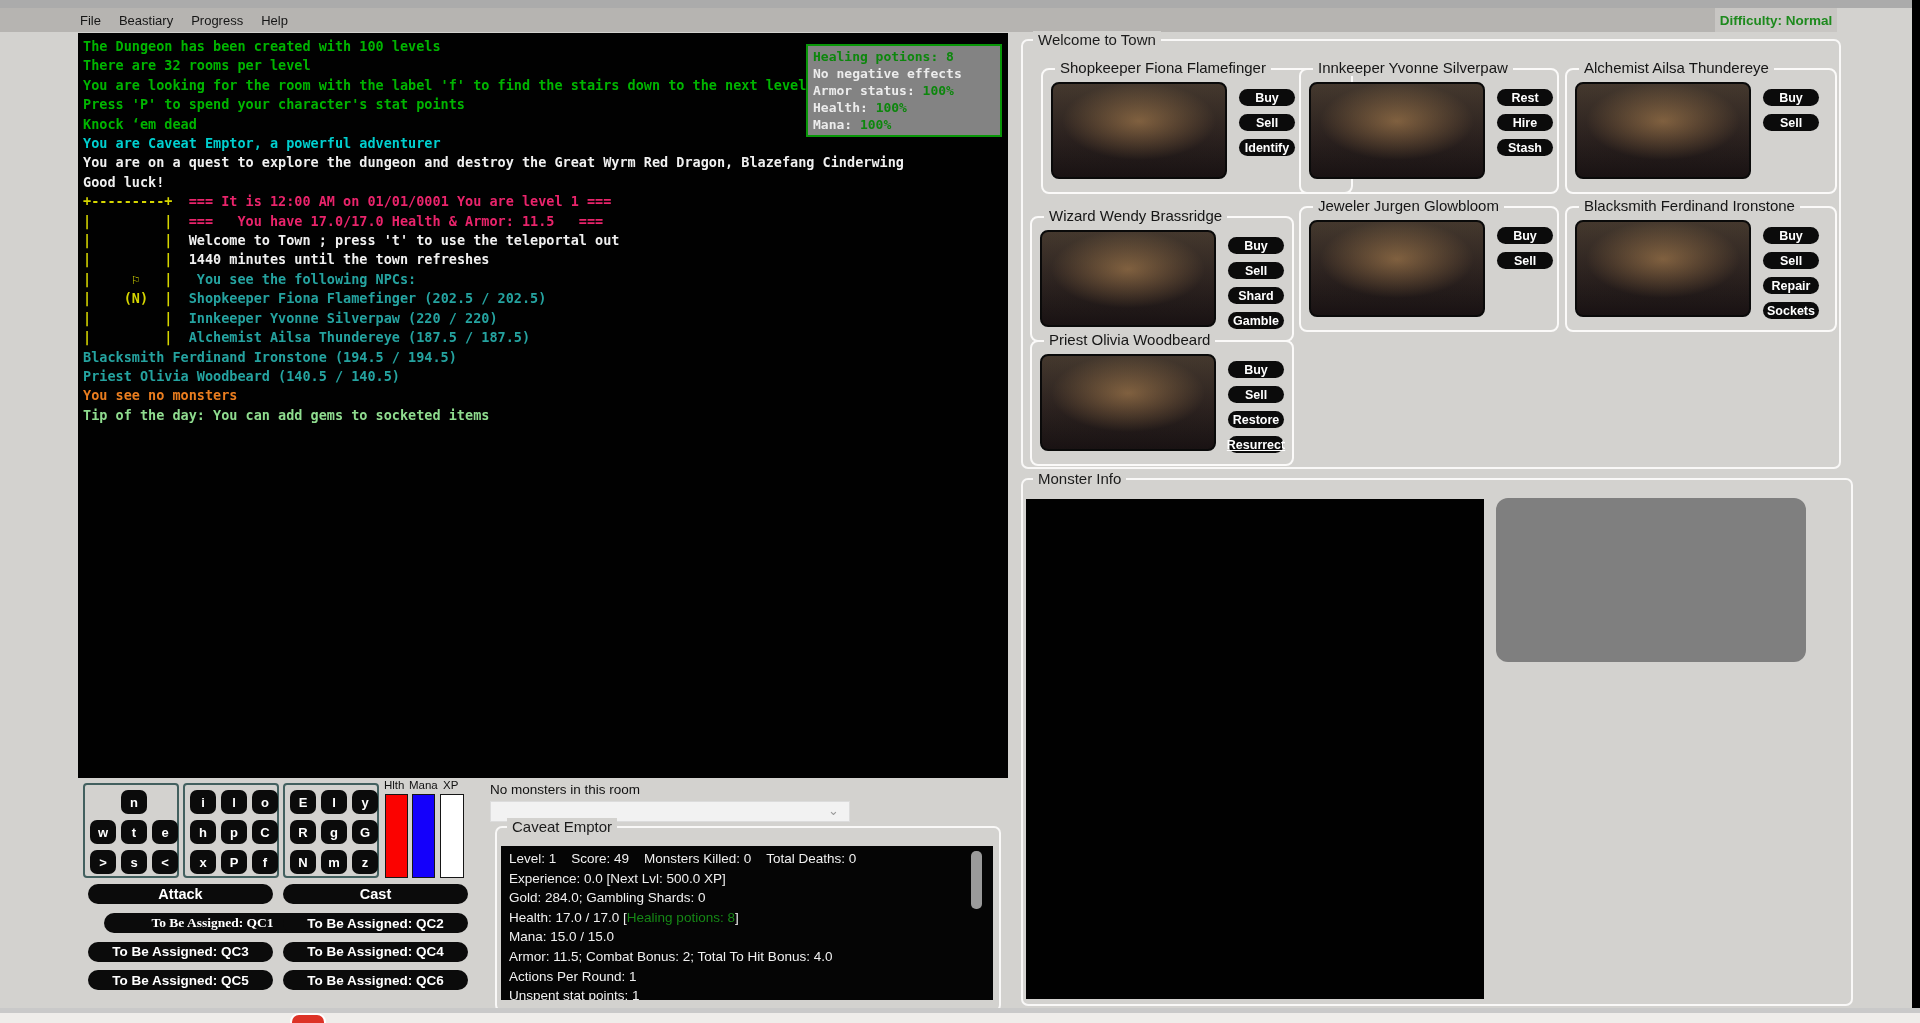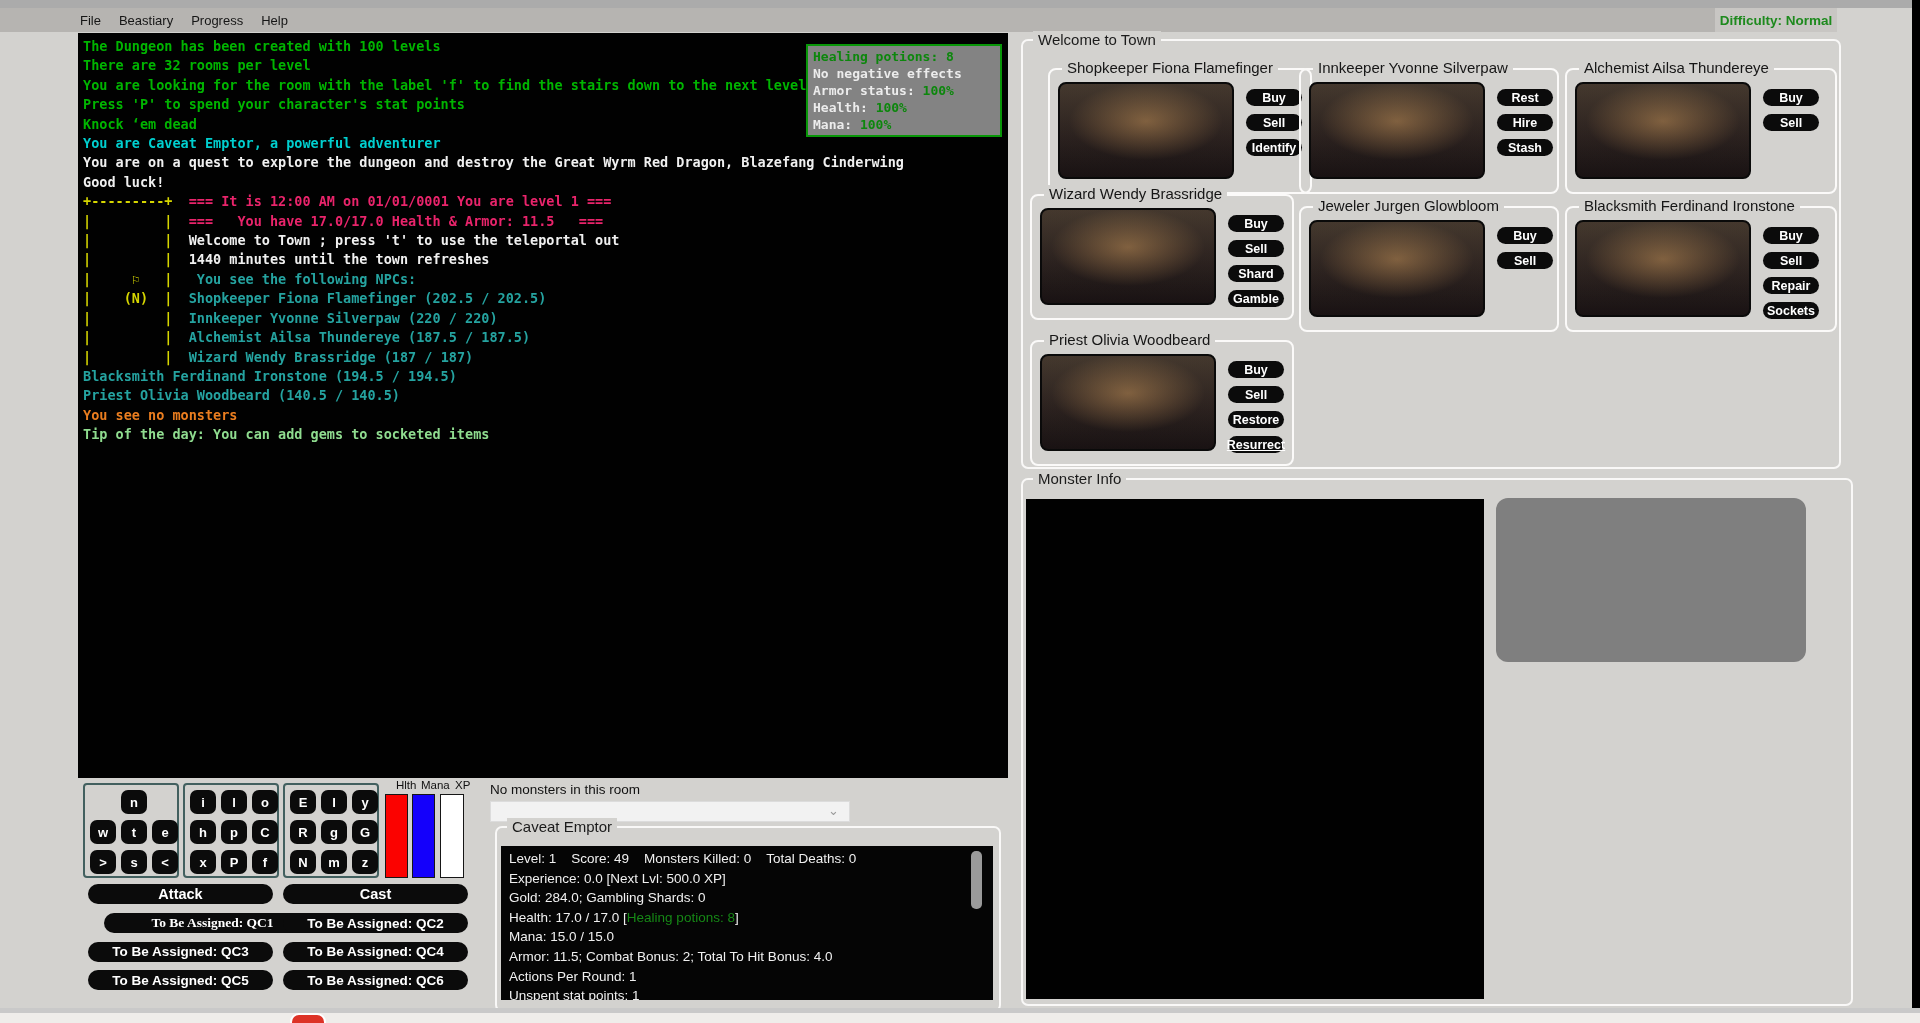--- a/index.html
+++ b/index.html
@@ -43,21 +43,21 @@
   #monster-canvas{position:absolute;left:3px;top:19px;width:458px;height:500px;background:#010101;}
   #monster-placeholder{position:absolute;left:473px;top:18px;width:310px;height:164px;
                        background:#7f7f7f;border-radius:12px;}
   
   .keypad{position:absolute;top:783px;width:96px;height:95px;border:2px solid #42605f;
           border-radius:4px;box-sizing:border-box;}
   .keycap{position:absolute;width:26px;height:24px;background:#0b0b0b;color:#fff;border:none;
           border-radius:7px;font:700 13px "Liberation Sans",sans-serif;display:flex;
           align-items:center;justify-content:center;cursor:pointer;}
   
-  .bar-label{position:absolute;top:779px;font-size:11.5px;color:#111;margin-left:12px;}
+  .bar-label{position:absolute;top:779px;font-size:11.5px;color:#111;}
   .vbar{position:absolute;top:794px;width:23px;height:84px;border:1px solid #161616;box-sizing:border-box;}
   
   .action-btn{height:20px;border-radius:10px;font-size:14.5px;}
   .qc-btn{height:20px;border-radius:10px;font-size:13.5px;}
   
   #no-monsters-label{position:absolute;left:490px;top:782px;font-size:13.5px;color:#111;}
   #monster-dropdown{position:absolute;left:490px;top:801px;width:360px;height:21px;background:#f2f2f2;
                     border:1px solid #dcdcdc;box-sizing:border-box;cursor:default;}
   #dd-chevron{position:absolute;right:10px;top:1px;color:#9a9a9a;font-size:13px;}
   #char-panel{position:absolute;left:4px;top:18px;width:492px;height:154px;background:#050505;overflow:hidden;}
@@ -95,60 +95,59 @@
         <div class="tl"><span class="w">You are on a quest to explore the dungeon and destroy the Great Wyrm Red Dragon, Blazefang Cinderwing</span></div>
         <div class="tl"><span class="w">Good luck!</span></div>
         <div class="tl"><span class="y">+---------+  </span><span class="m">=== It is 12:00 AM on 01/01/0001 You are level 1 ===</span></div>
         <div class="tl"><span class="y">|         |  </span><span class="m">===   You have 17.0/17.0 Health &amp; Armor: 11.5   ===</span></div>
         <div class="tl"><span class="y">|         |  </span><span class="w">Welcome to Town ; press 't' to use the teleportal out</span></div>
         <div class="tl"><span class="y">|         |  </span><span class="w">1440 minutes until the town refreshes</span></div>
         <div class="tl"><span class="y">|     ⚐   |  </span><span class="t"> You see the following NPCs:</span></div>
         <div class="tl"><span class="y">|    (N)  |  </span><span class="t">Shopkeeper Fiona Flamefinger (202.5 / 202.5)</span></div>
         <div class="tl"><span class="y">|         |  </span><span class="t">Innkeeper Yvonne Silverpaw (220 / 220)</span></div>
         <div class="tl"><span class="y">|         |  </span><span class="t">Alchemist Ailsa Thundereye (187.5 / 187.5)</span></div>
-        <div class="tl"><span class="y">|         |  </span><span class="t">Wizard Wendy Brassridge (187 / 187)</span></div>
         <div class="tl"><span class="t">Blacksmith Ferdinand Ironstone (194.5 / 194.5)</span></div>
         <div class="tl"><span class="t">Priest Olivia Woodbeard (140.5 / 140.5)</span></div>
         <div class="tl"><span class="o">You see no monsters</span></div>
         <div class="tl"><span class="lg">Tip of the day: You can add gems to socketed items</span></div>
       </div>
   </div>
   <div id="status-overlay">
     <div id="overlay-lines">
         <div class="ol"><span class="og">Healing potions: 8</span></div>
         <div class="ol"><span class="ow">No negative effects</span></div>
         <div class="ol"><span class="ow">Armor status: </span><span class="og">100%</span></div>
         <div class="ol"><span class="ow">Health: </span><span class="og">100%</span></div>
         <div class="ol"><span class="ow">Mana: </span><span class="og">100%</span></div>
       </div>
   </div>
 
   <div class="groupbox" id="town-box" style="left:1021px;top:39px;width:816px;height:426px;">
     <span class="gb-title">Welcome to Town</span>
-  <div class="npc-card" style="left: 25px; top: 27px; width: 260px; height: 122px;">
+  <div class="npc-card" style="left: 18px; top: 27px; width: 260px; height: 122px; padding-left: 48px;">
         <span class="npc-title">Shopkeeper Fiona Flamefinger</span>
         <div class="npc-portrait"></div>
         <button class="pill npc-btn" style="top: 19px;">Buy</button>
         <button class="pill npc-btn" style="top: 44px;">Sell</button>
         <button class="pill npc-btn" style="top: 69px;">Identify</button>
       </div>
       <div class="npc-card" style="left: 276px; top: 27px; width: 256px; height: 122px;">
         <span class="npc-title">Innkeeper Yvonne Silverpaw</span>
         <div class="npc-portrait"></div>
         <button class="pill npc-btn" style="top: 19px;">Rest</button>
         <button class="pill npc-btn" style="top: 44px;">Hire</button>
         <button class="pill npc-btn" style="top: 69px;">Stash</button>
       </div>
       <div class="npc-card" style="left: 542px; top: 27px; width: 268px; height: 122px;">
         <span class="npc-title">Alchemist Ailsa Thundereye</span>
         <div class="npc-portrait"></div>
         <button class="pill npc-btn" style="top: 19px;">Buy</button>
         <button class="pill npc-btn" style="top: 44px;">Sell</button>
       </div>
-      <div class="npc-card" style="left: 7px; top: 153px; width: 260px; height: 122px; text-decoration: underline;">
+      <div class="npc-card" style="left: 7px; top: 175px; width: 260px; height: 122px; text-decoration: underline;">
         <span class="npc-title">Wizard Wendy Brassridge</span>
         <div class="npc-portrait"></div>
         <button class="pill npc-btn" style="top: 19px;">Buy</button>
         <button class="pill npc-btn" style="top: 44px;">Sell</button>
         <button class="pill npc-btn" style="top: 69px;">Shard</button>
         <button class="pill npc-btn" style="top: 94px;">Gamble</button>
       </div>
       <div class="npc-card" style="left: 276px; top: 165px; width: 256px; height: 122px;">
         <span class="npc-title">Jeweler Jurgen Glowbloom</span>
         <div class="npc-portrait"></div>

